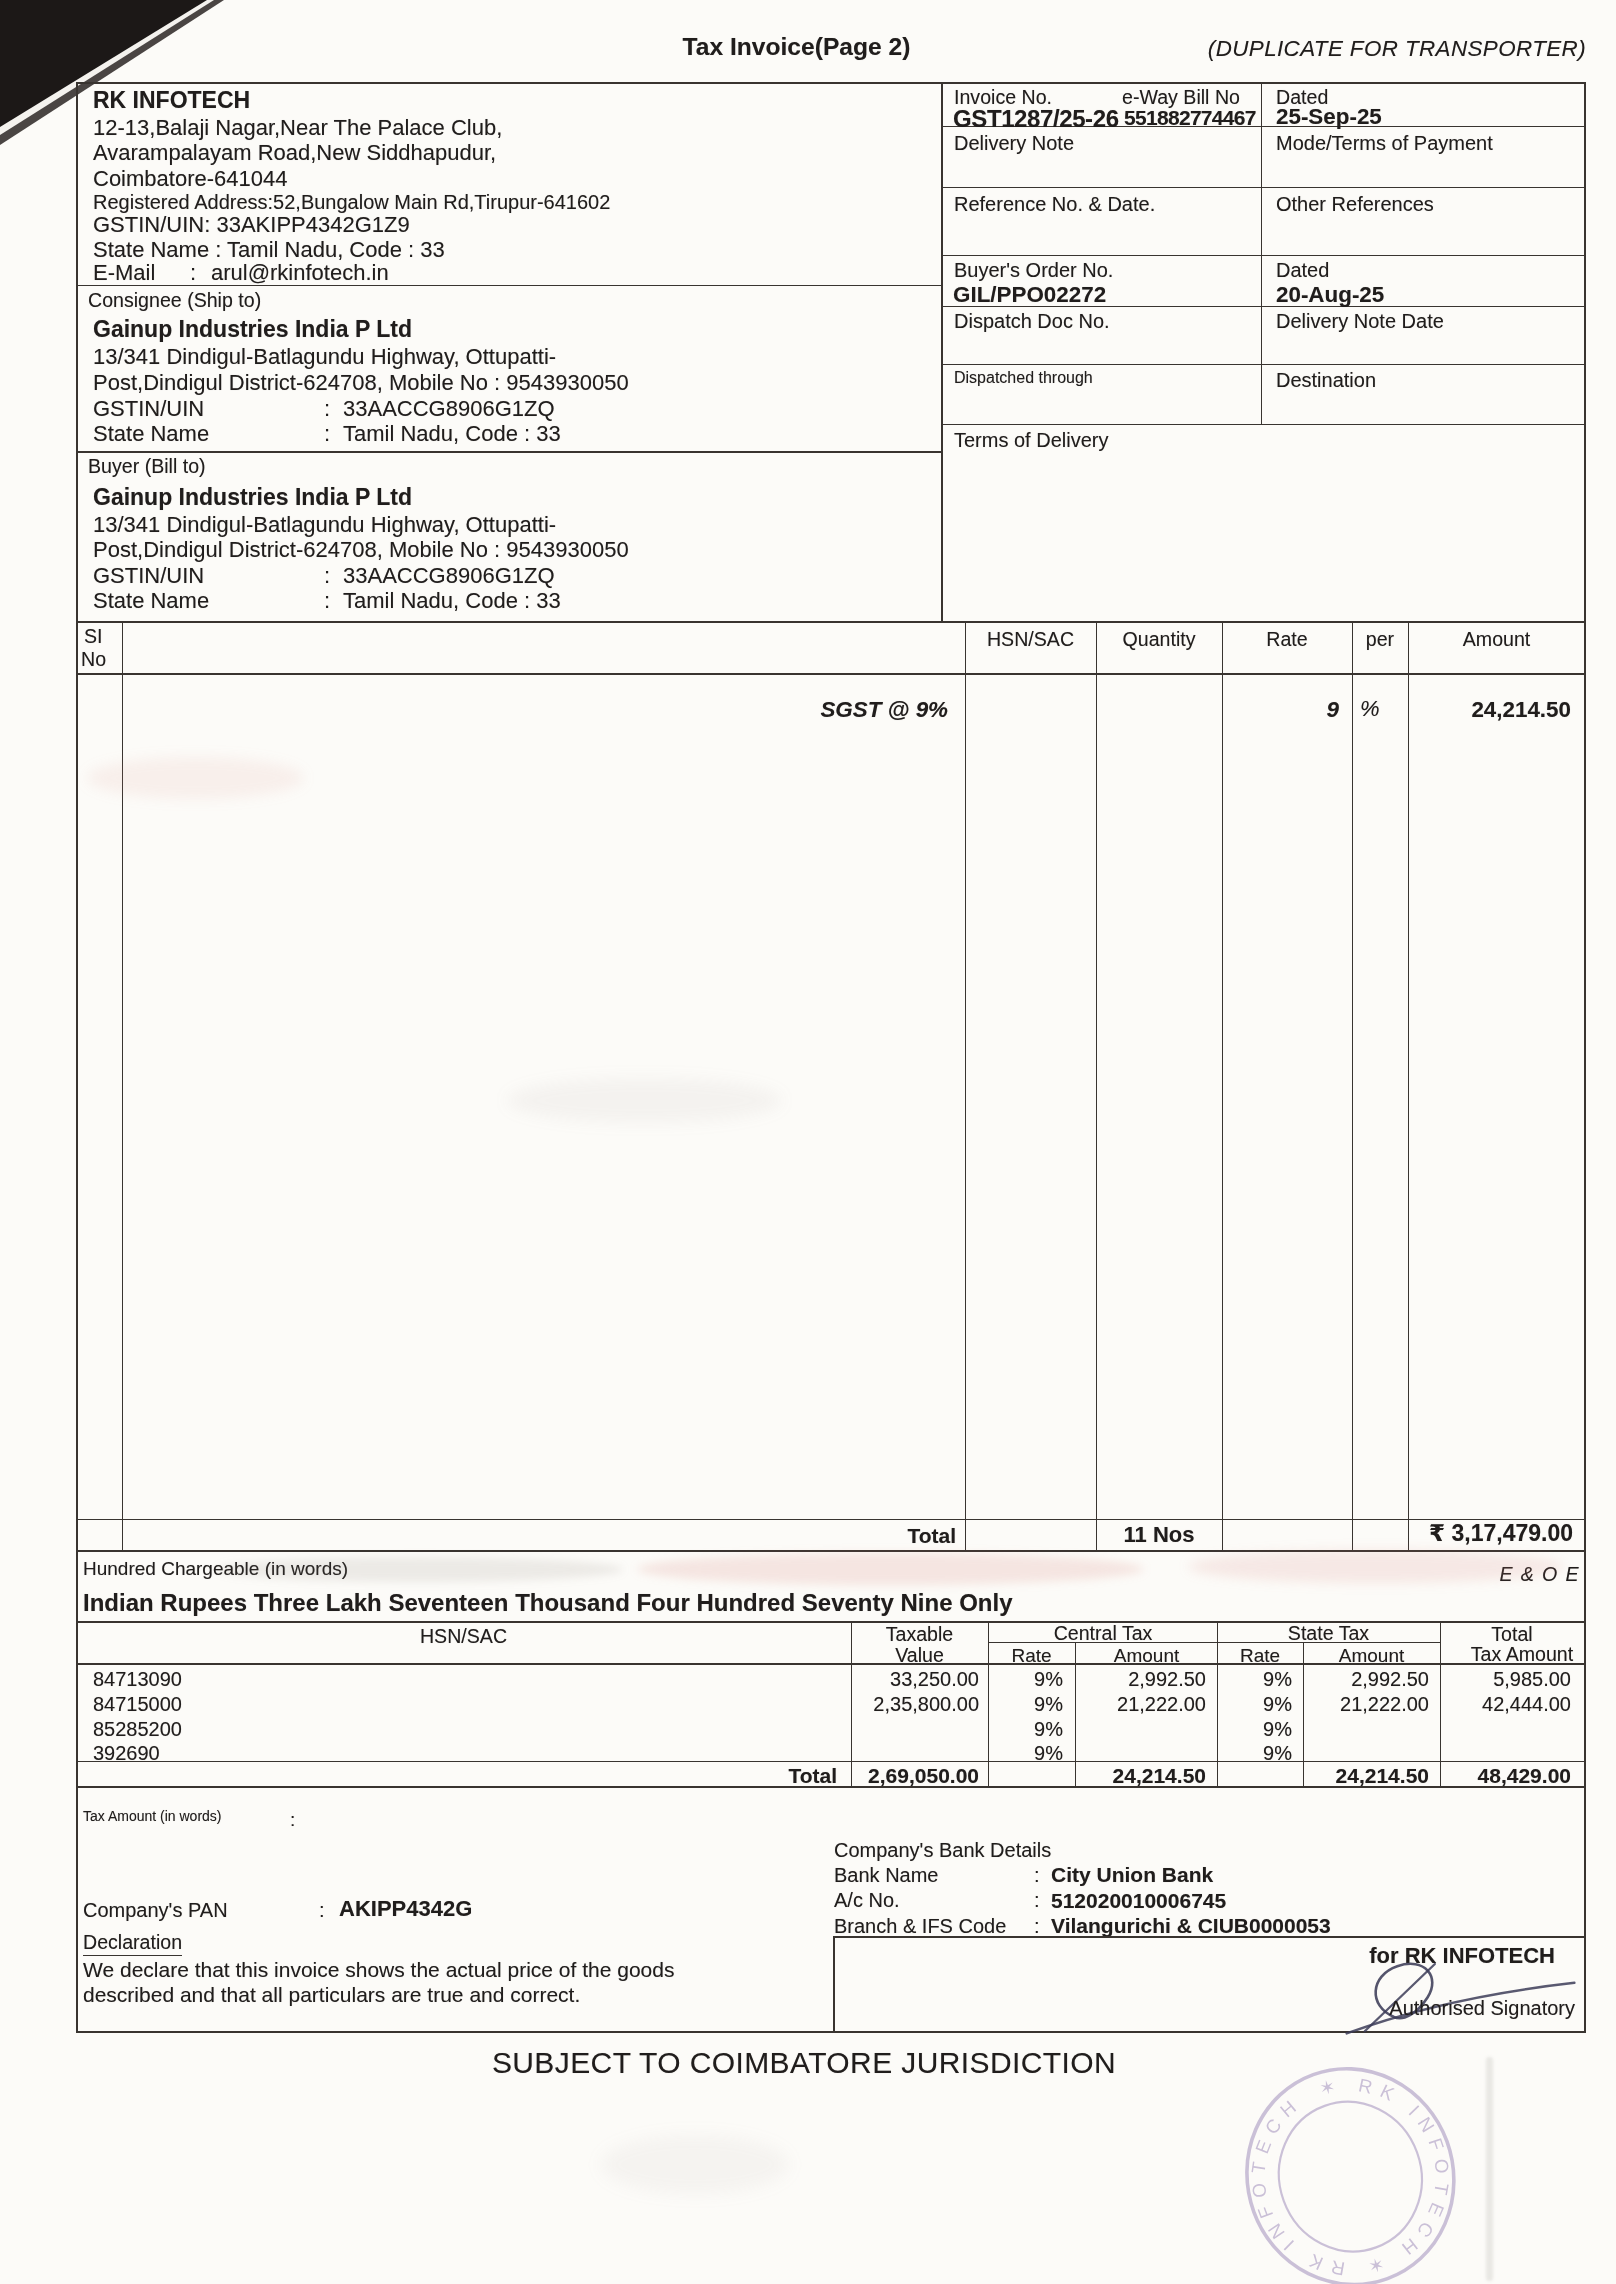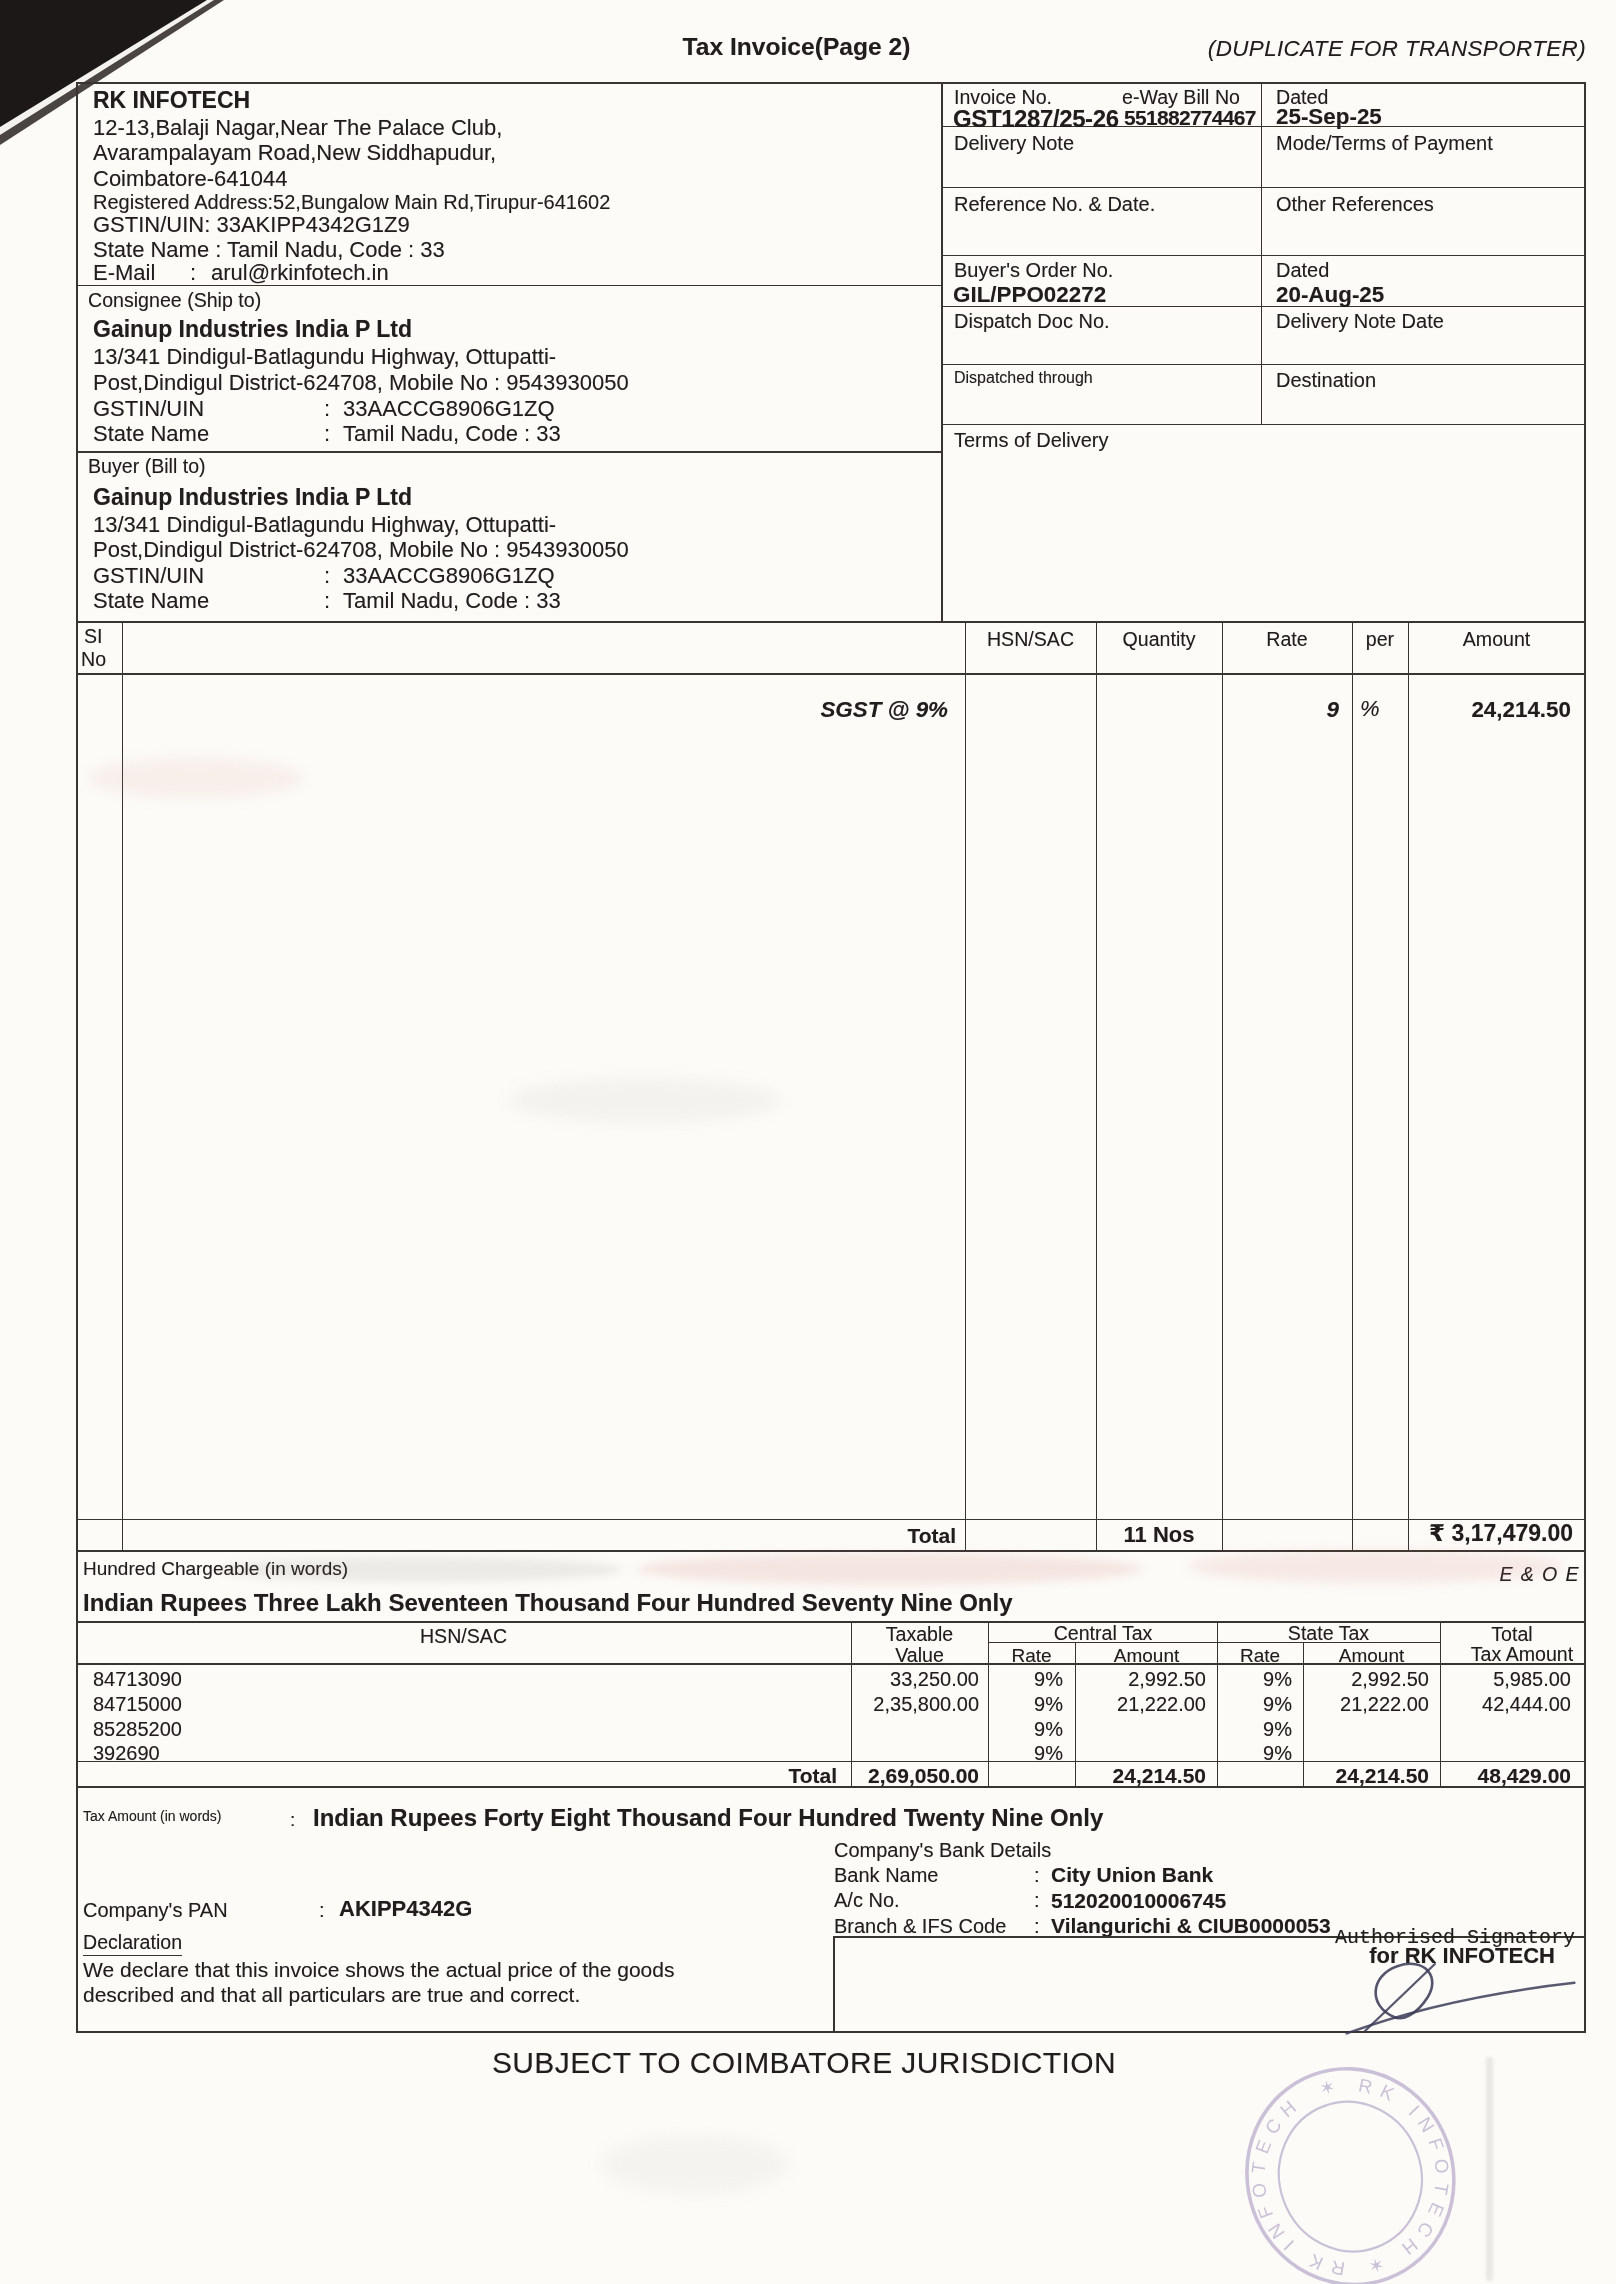--- a/index.html
+++ b/index.html
@@ -187,21 +187,20 @@
   <div class="t" style="right:324px;top:1742px;font-size:20px;">9%</div>
 
   <div class="t b" style="right:779px;top:1764px;font-size:21px;">Total</div>
   <div class="t b" style="right:637px;top:1764px;font-size:21px;">2,69,050.00</div>
   <div class="t b" style="right:410px;top:1764px;font-size:21px;">24,214.50</div>
   <div class="t b" style="right:187px;top:1764px;font-size:21px;">24,214.50</div>
   <div class="t b" style="right:45px;top:1764px;font-size:21px;">48,429.00</div>
 
   <div class="t" style="left:83px;top:1809px;font-size:14px;">Tax Amount (in words)</div>
   <div class="t" style="left:290px;top:1809px;font-size:19px;">:</div>
-  <div class="t b" style="left:313px;top:1805px;font-size:24px;">Indian Rupees Forty Eight Thousand Four Hundred Twenty Nine Only</div>
 
   <div class="t" style="left:834px;top:1839px;font-size:20px;">Company's Bank Details</div>
   <div class="t" style="left:834px;top:1864px;font-size:20px;">Bank Name</div>
   <div class="t" style="left:1034px;top:1864px;font-size:20px;">:</div>
   <div class="t b" style="left:1051px;top:1863px;font-size:21px;">City Union Bank</div>
   <div class="t" style="left:834px;top:1889px;font-size:20px;">A/c No.</div>
   <div class="t" style="left:1034px;top:1889px;font-size:20px;">:</div>
   <div class="t b" style="left:1051px;top:1889px;font-size:21px;">512020010006745</div>
   <div class="t" style="left:834px;top:1915px;font-size:20px;">Branch &amp; IFS Code</div>
   <div class="t" style="left:1034px;top:1915px;font-size:20px;">:</div>
@@ -216,21 +215,21 @@
   <div class="t" style="left:83px;top:1983px;font-size:21px;">described and that all particulars are true and correct.</div>
 
   <div class="hl" style="left:833px;top:1936px;width:753px;height:2.2px;"></div>
   <div class="vl" style="left:833px;top:1936px;width:2.2px;height:97px;"></div>
   <div class="t b" style="right:61px;top:1944px;font-size:22px;">for RK INFOTECH</div>
   <svg style="position:absolute;left:1325px;top:1948px;" width="253" height="87" viewBox="0 0 350 120">
     <path d="M 95 95 C 60 80, 62 38, 100 25 C 138 12, 160 40, 142 68 C 128 90, 108 102, 95 95 Z" fill="none" stroke="#3c3c58" stroke-width="3.6" stroke-linecap="round" opacity="0.88"></path>
     <path d="M 55 115 L 152 22" fill="none" stroke="#3c3c58" stroke-width="3.2" stroke-linecap="round" opacity="0.85"></path>
     <path d="M 30 118 C 120 85, 220 62, 345 48" fill="none" stroke="#3c3c58" stroke-width="3.4" stroke-linecap="round" opacity="0.85"></path>
   </svg>
-  <div class="t" style="right:41px;top:1927px;font-size:20px;font-family:Liberation Mono, monospace;">Authorised Signatory</div>
+  <div class="t" style="right:41px;top:1997px;font-size:20px;">Authorised Signatory</div>
 
   <div class="t c" style="left:0;top:2046px;width:1608px;font-size:30px;letter-spacing:0.4px;">SUBJECT TO COIMBATORE JURISDICTION</div>
 
   <svg style="position:absolute;left:1202px;top:2062px;" width="304" height="222" viewBox="0 0 420 306">
     <g transform="rotate(-20 205 158)" opacity="0.55">
       <ellipse cx="205" cy="158" rx="142" ry="150" fill="none" stroke="#a391bd" stroke-width="5"></ellipse>
       <ellipse cx="205" cy="158" rx="98" ry="104" fill="none" stroke="#a391bd" stroke-width="3"></ellipse>
       <path id="stampArc" d="M 205 40 a 118 118 0 1 1 -0.4 0" fill="none"></path>
       <text font-family="Liberation Sans, DejaVu Sans, sans-serif" font-size="26" letter-spacing="11" fill="#a391bd">
         <textPath href="#stampArc">✶ RK INFOTECH ✶ RK INFOTECH</textPath>

